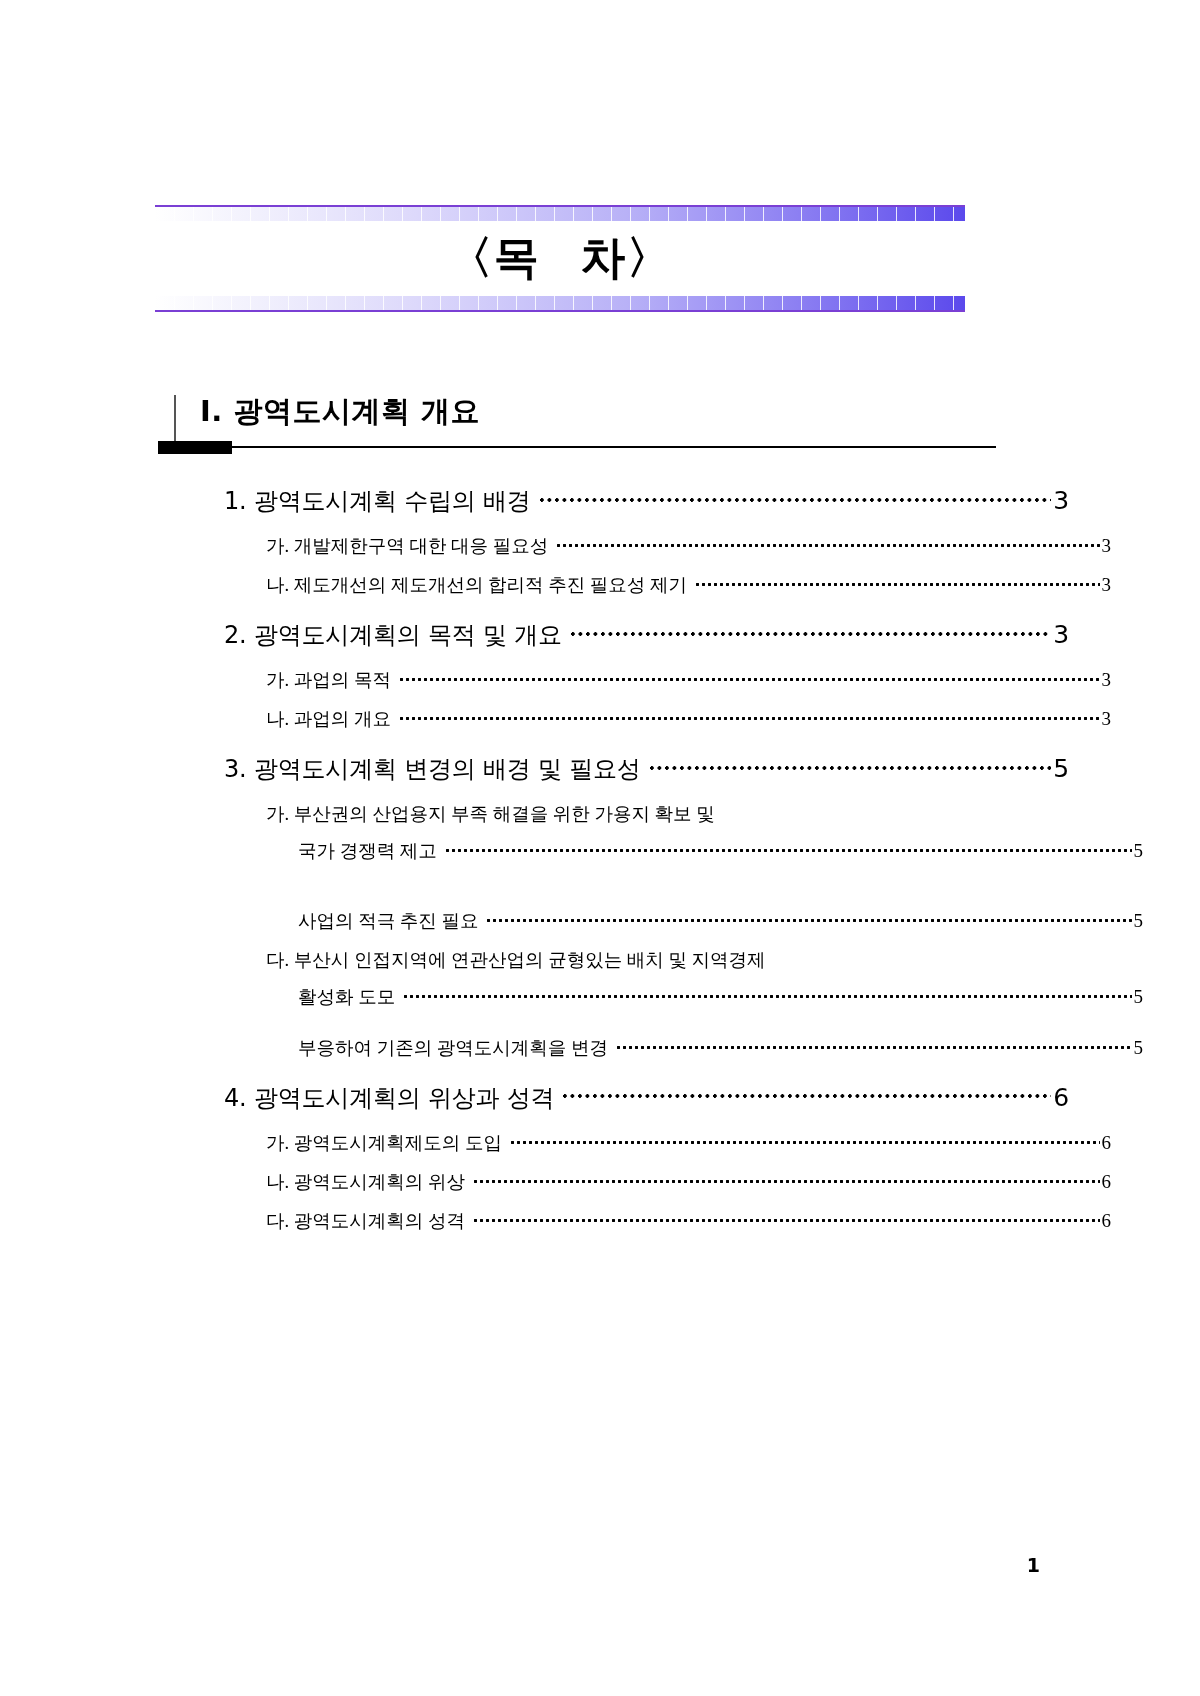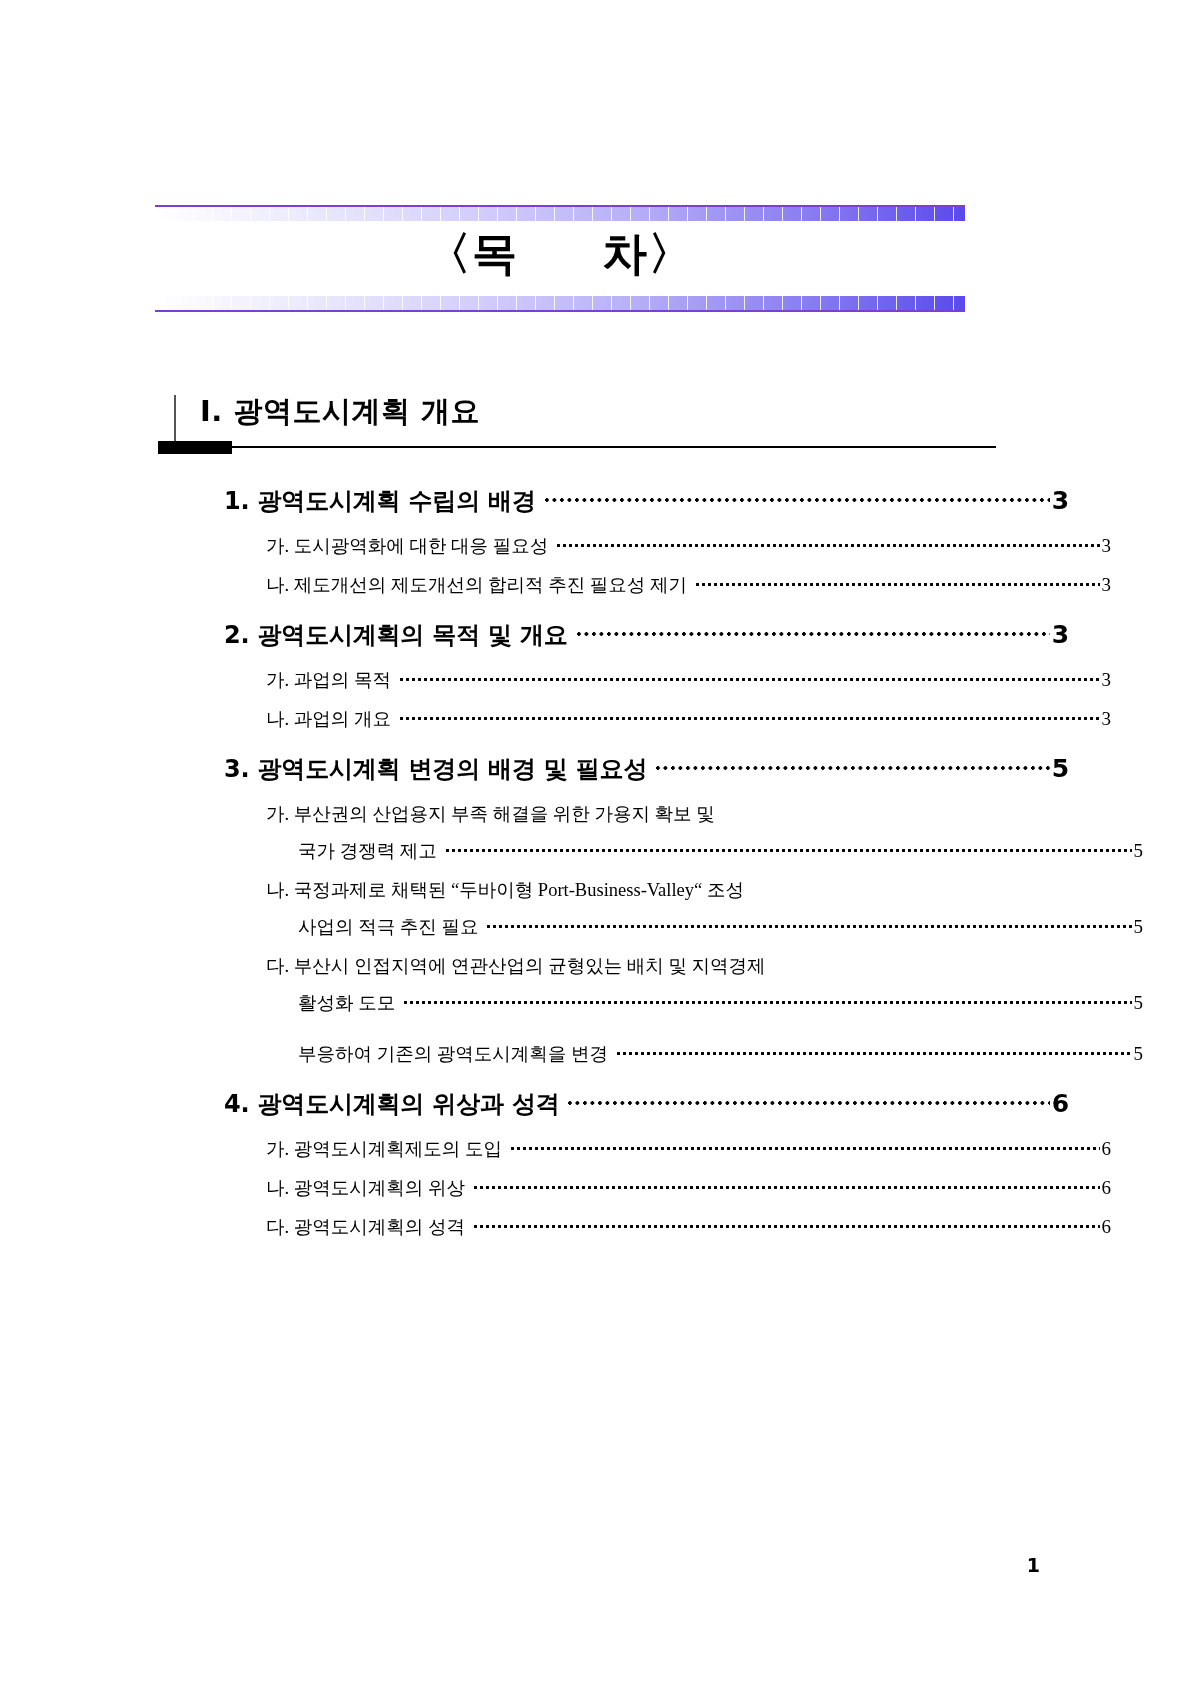--- a/index.html
+++ b/index.html
@@ -50,21 +50,21 @@
     background:
       repeating-linear-gradient(to right,
         rgba(255,255,255,0.85) 0px,
         rgba(255,255,255,0.85) 1px,
         rgba(255,255,255,0) 1px,
         rgba(255,255,255,0) 19px),
       linear-gradient(to right, #ffffff 0%, #f2f1fd 12%, #ddd9fb 32%, #b9b2f7 58%, #8b7ef2 80%, #5b49ec 100%);
   }
   .doc-title {
     text-align: center;
-    font-family: Liberation Mono, monospace;
+    font-family: Liberation Sans, sans-serif;
     font-weight: bold;
     font-size: 45px;
     letter-spacing: 1px;
     line-height: 1.0;
     padding: 14px 0 16px 0;
     color: #000000;
     white-space: pre;
   }
 
   
@@ -150,21 +150,21 @@
     flex: 0 0 auto;
     padding-left: 2px;
     text-align: right;
   }
 
   
   .lvl1 {
     margin-left: 66px;
     margin-top: 0;
     font-size: 24px;
-    font-weight: bold;
+    font-weight: normal;
     font-family: "DejaVu Sans", "Liberation Sans", sans-serif;
     letter-spacing: -0.2px;
   }
   .lvl1 .toc-page { font-size: 25px; }
   .lvl1 .toc-dots::before {
     bottom: 0.3em;
     background-image: radial-gradient(circle at 1.9px 1.9px, #000 1.8px, rgba(0,0,0,0) 2.0px);
     background-size: 7.5px 4px;
     height: 4px;
   }
@@ -221,21 +221,21 @@
   </div>
 
   <div class="toc" id="toc-container">
       <div class="toc-row lvl1">
         <span class="toc-label">1. 광역도시계획 수립의 배경</span>
         <span class="toc-dots"></span>
         <span class="toc-page">3</span>
       </div>
       <div class="sp-2"></div>
       <div class="toc-row lvl2">
-        <span class="toc-label">가. 도시광역화에 대한 대응 필요성</span>
+        <span class="toc-label">가. 개발제한구역 대한 대응 필요성</span>
         <span class="toc-dots"></span>
         <span class="toc-page">3</span>
       </div>
       <div class="sp-3"></div>
       <div class="toc-row lvl2">
         <span class="toc-label">나. 제도개선의 제도개선의 합리적 추진 필요성 제기</span>
         <span class="toc-dots"></span>
         <span class="toc-page">3</span>
       </div>
       <div class="sp-1"></div>
@@ -269,21 +269,20 @@
         <span class="toc-page"></span>
       </div>
       <div class="sp-4"></div>
       <div class="toc-row lvl2 cont">
         <span class="toc-label">국가 경쟁력 제고</span>
         <span class="toc-dots"></span>
         <span class="toc-page">5</span>
       </div>
       <div class="sp-3"></div>
       <div class="toc-row lvl2 noleader">
-        <span class="toc-label">나. 국정과제로 채택된 “두바이형 Port-Business-Valley“ 조성</span>
         <span class="toc-dots"></span>
         <span class="toc-page"></span>
       </div>
       <div class="sp-4"></div>
       <div class="toc-row lvl2 cont">
         <span class="toc-label">사업의 적극 추진 필요</span>
         <span class="toc-dots"></span>
         <span class="toc-page">5</span>
       </div>
       <div class="sp-3"></div>

